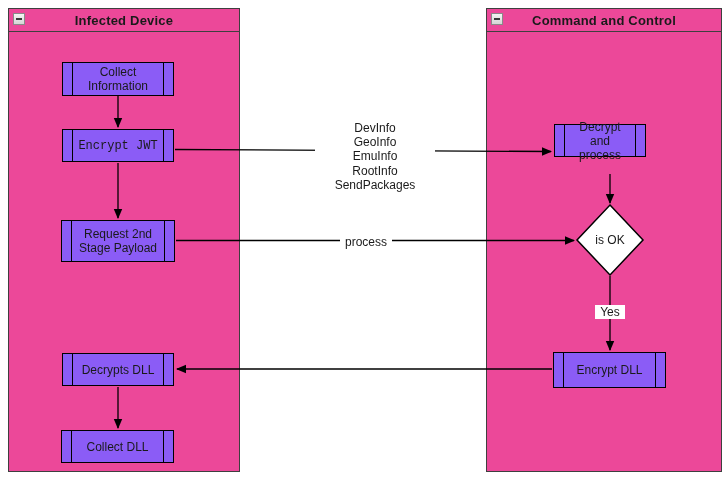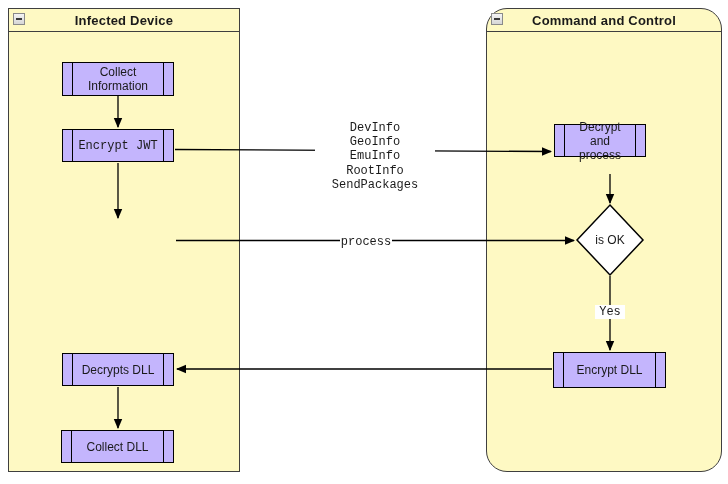--- a/index.html
+++ b/index.html
@@ -8,21 +8,21 @@
     width: 728px;
     height: 484px;
     background: #ffffff;
     font-family: "Liberation Sans", sans-serif;
     color: #1a1a1a;
     overflow: hidden;
   }
   
   .lane {
     position: absolute;
-    background: #fef9c3;
+    background: #ec4899;
     border: 1.5px solid #3f3f3f;
     box-sizing: border-box;
   }
   .lane-header {
     position: relative;
     height: 22px;
     border-bottom: 1.5px solid #3f3f3f;
     display: flex;
     align-items: center;
     justify-content: center;
@@ -49,21 +49,21 @@
   }
   .minus-glyph {
     width: 6px;
     height: 2px;
     background: #3a3a3a;
   }
   
   .pnode {
     position: absolute;
     box-sizing: border-box;
-    background: #c4b5fd;
+    background: #8b5cf6;
     border: 1.5px solid #000000;
     display: flex;
     align-items: center;
     justify-content: center;
     text-align: center;
     font-size: 12px;
     line-height: 14px;
     z-index: 3;
   }
   .pnode::before, .pnode::after {
@@ -88,21 +88,20 @@
   .edges polygon { fill: #ffffff; stroke: #000000; stroke-width: 1.5; }
   
   .edge-label {
     position: absolute;
     background: #ffffff;
     font-size: 12px;
     line-height: 14.2px;
     text-align: center;
     z-index: 4;
     white-space: pre-line;
-    font-family: Liberation Mono, monospace;
   }
   .node-label-float {
     position: absolute;
     font-size: 12px;
     text-align: center;
     z-index: 4;
     background: transparent;
   }
 </style>
 </head>
@@ -112,21 +111,21 @@
 
   <div class="lane" style="left:8px; top:8px; width:232px; height:464px;">
     <div class="lane-header">
       <span class="collapse-btn">
         <span class="minus-glyph"></span>
       </span>
       <span class="lane-title">Infected Device</span>
     </div>
   </div>
 
-  <div class="lane" style="left:486px; top:8px; width:236px; height:464px;border-radius:21px;">
+  <div class="lane" style="left:486px; top:8px; width:236px; height:464px;">
     <div class="lane-header">
       <span class="collapse-btn">
         <span class="minus-glyph"></span>
       </span>
       <span class="lane-title">Command and Control</span>
     </div>
   </div>
 
   <svg class="edges" width="728" height="484">
     <defs>
@@ -146,20 +145,23 @@
   </svg>
 
   <div class="pnode" style="left:62px; top:62px; width:112px; height:34px;">
     <span class="pnode-label">Collect Information</span>
   </div>
 
   <div class="pnode" style="left:62px; top:129px; width:112px; height:33px;font-family:Liberation Mono, monospace;">
     <span class="pnode-label">Encrypt JWT</span>
   </div>
 
+  <div class="pnode" style="left:61px; top:220px; width:114px; height:42px;">
+    <span class="pnode-label">Request 2nd Stage Payload</span>
+  </div>
 
   <div class="pnode" style="left:62px; top:353px; width:112px; height:33px;">
     <span class="pnode-label">Decrypts DLL</span>
   </div>
 
   <div class="pnode" style="left:61px; top:430px; width:113px; height:33px;">
     <span class="pnode-label">Collect DLL</span>
   </div>
 
   <div class="pnode" style="left:554px; top:124px; width:92px; height:33px;align-items:center;">

